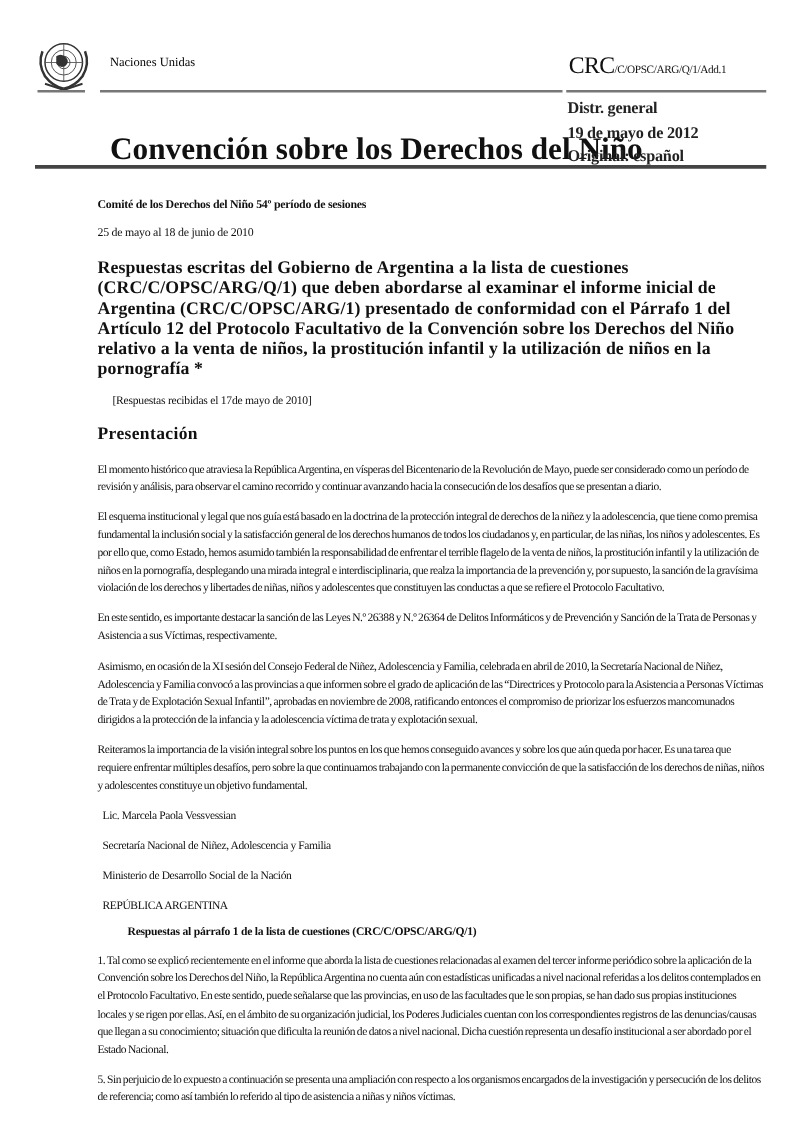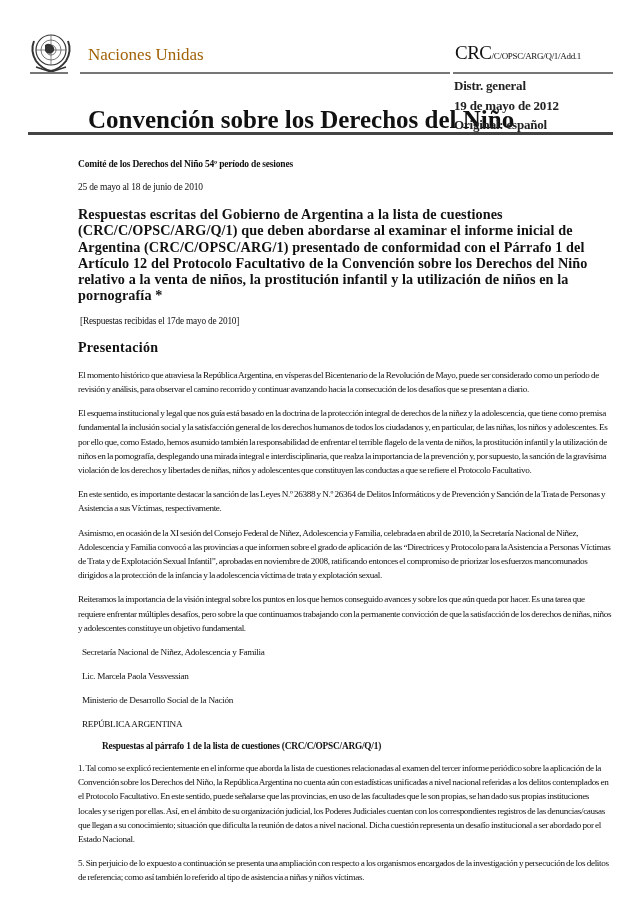--- a/index.html
+++ b/index.html
@@ -1,34 +1,34 @@
 <!DOCTYPE html>
 <html><head>
 <meta charset="utf-8">
 <style>
   html, body { margin: 0; padding: 0; background: #ffffff; }
   body { width: 640px; height: 905px; position: relative; overflow: hidden;
          font-family: "Liberation Serif", "DejaVu Serif", serif; color: #111; }
   .abs { position: absolute; }
   .emblem { left: 28px; top: 29px; width: 46px; height: 46px; }
-  .org { left: 88px; top: 45px; font-size: 17px; color: #a16207; }
+  .org { left: 88px; top: 45px; font-size: 10px; color: #000000; }
   .symbol { left: 455px; top: 42px; white-space: nowrap; color: #111; }
   .symbol .big { font-size: 19px; letter-spacing: -0.5px; }
   .symbol .small { font-size: 9px; letter-spacing: -0.3px; margin-top: 10px; }
   .rule1a { left: 30px; top: 72px; width: 38px; height: 2px; background: #777; }
   .rule1b { left: 80px; top: 72px; width: 370px; height: 2px; background: #777; }
   .rule1c { left: 453px; top: 72px; width: 160px; height: 2px; background: #777; }
   .title { left: 88px; top: 93px; font-size: 25px; font-weight: bold; color: #111; margin-top: 13px; }
   .meta { left: 454px; font-size: 13px; color: #222; letter-spacing: -0.2px; font-weight: bold; }
   .rule2 { left: 28px; top: 132px; width: 585px; height: 3px; background: #444; }
   .content { left: 78px; top: 159px; width: 535px; }
   .committee { font-size: 9.5px; font-weight: bold; margin: 0 0 13px 0; letter-spacing: -0.2px; }
   .session { font-size: 9.5px; margin: 0 0 14px 0; letter-spacing: -0.2px; }
   .doc-title { font-size: 14.2px; font-weight: bold; line-height: 16.3px; margin: 0 0 12px 0; letter-spacing: 0.1px; }
-  .received { font-size: 9.3px; margin: 0 0 14px 2px; letter-spacing: -0.2px; }
+  .received { font-size: 9.3px; margin: 0 0 14px 12px; letter-spacing: -0.2px; }
   .section { font-size: 14px; font-weight: bold; margin: 0 0 12px 0; letter-spacing: 0.3px; }
   p.body { font-size: 9.2px; line-height: 14.2px; margin: 0 0 10px 0; letter-spacing: -0.35px; word-spacing: -0.5px; }
   .sig { font-size: 9.2px; margin: 0 0 10px 4px; line-height: 14px; letter-spacing: -0.3px; }
   .subhead { font-size: 9.3px; font-weight: bold; margin: 0 0 10px 0; letter-spacing: -0.2px; padding-left: 24px; }
 </style>
 </head>
 <body>
 
 <div class="abs emblem">
   <svg width="46" height="46" viewBox="0 0 46 46">
@@ -63,21 +63,21 @@
   <div class="doc-title">Respuestas escritas del Gobierno de Argentina a la lista de cuestiones (CRC/C/OPSC/ARG/Q/1) que deben abordarse al examinar el informe inicial de Argentina (CRC/C/OPSC/ARG/1) presentado de conformidad con el Párrafo 1 del Artículo 12 del Protocolo Facultativo de la Convención sobre los Derechos del Niño relativo a la venta de niños, la prostitución infantil y la utilización de niños en la pornografía *</div>
   <div class="received">[Respuestas recibidas el 17de mayo de 2010]</div>
   <div class="section">Presentación</div>
 
   <p class="body">El momento histórico que atraviesa la República Argentina, en vísperas del Bicentenario de la Revolución de Mayo, puede ser considerado como un período de revisión y análisis, para observar el camino recorrido y continuar avanzando hacia la consecución de los desafíos que se presentan a diario.</p>
   <p class="body">El esquema institucional y legal que nos guía está basado en la doctrina de la protección integral de derechos de la niñez y la adolescencia, que tiene como premisa fundamental la inclusión social y la satisfacción general de los derechos humanos de todos los ciudadanos y, en particular, de las niñas, los niños y adolescentes. Es por ello que, como Estado, hemos asumido también la responsabilidad de enfrentar el terrible flagelo de la venta de niños, la prostitución infantil y la utilización de niños en la pornografía, desplegando una mirada integral e interdisciplinaria, que realza la importancia de la prevención y, por supuesto, la sanción de la gravísima violación de los derechos y libertades de niñas, niños y adolescentes que constituyen las conductas a que se refiere el Protocolo Facultativo.</p>
   <p class="body">En este sentido, es importante destacar la sanción de las Leyes N.º 26388 y N.º 26364 de Delitos Informáticos y de Prevención y Sanción de la Trata de Personas y Asistencia a sus Víctimas, respectivamente.</p>
   <p class="body">Asimismo, en ocasión de la XI sesión del Consejo Federal de Niñez, Adolescencia y Familia, celebrada en abril de 2010, la Secretaría Nacional de Niñez, Adolescencia y Familia convocó a las provincias a que informen sobre el grado de aplicación de las “Directrices y Protocolo para la Asistencia a Personas Víctimas de Trata y de Explotación Sexual Infantil”, aprobadas en noviembre de 2008, ratificando entonces el compromiso de priorizar los esfuerzos mancomunados dirigidos a la protección de la infancia y la adolescencia víctima de trata y explotación sexual.</p>
   <p class="body">Reiteramos la importancia de la visión integral sobre los puntos en los que hemos conseguido avances y sobre los que aún queda por hacer. Es una tarea que requiere enfrentar múltiples desafíos, pero sobre la que continuamos trabajando con la permanente convicción de que la satisfacción de los derechos de niñas, niños y adolescentes constituye un objetivo fundamental.</p>
 
+  <div class="sig">Lic. Marcela Paola Vessvessian</div>
   <div class="sig">Secretaría Nacional de Niñez, Adolescencia y Familia</div>
-  <div class="sig">Lic. Marcela Paola Vessvessian</div>
   <div class="sig">Ministerio de Desarrollo Social de la Nación</div>
   <div class="sig">REPÚBLICA ARGENTINA</div>
 
   <div class="subhead">Respuestas al párrafo 1 de la lista de cuestiones (CRC/C/OPSC/ARG/Q/1)</div>
   <p class="body">1. Tal como se explicó recientemente en el informe que aborda la lista de cuestiones relacionadas al examen del tercer informe periódico sobre la aplicación de la Convención sobre los Derechos del Niño, la República Argentina no cuenta aún con estadísticas unificadas a nivel nacional referidas a los delitos contemplados en el Protocolo Facultativo. En este sentido, puede señalarse que las provincias, en uso de las facultades que le son propias, se han dado sus propias instituciones locales y se rigen por ellas. Así, en el ámbito de su organización judicial, los Poderes Judiciales cuentan con los correspondientes registros de las denuncias/causas que llegan a su conocimiento; situación que dificulta la reunión de datos a nivel nacional. Dicha cuestión representa un desafío institucional a ser abordado por el Estado Nacional.</p>
   <p class="body">5. Sin perjuicio de lo expuesto a continuación se presenta una ampliación con respecto a los organismos encargados de la investigación y persecución de los delitos de referencia; como así también lo referido al tipo de asistencia a niñas y niños víctimas.</p>
 </div>
 
 </body></html>

